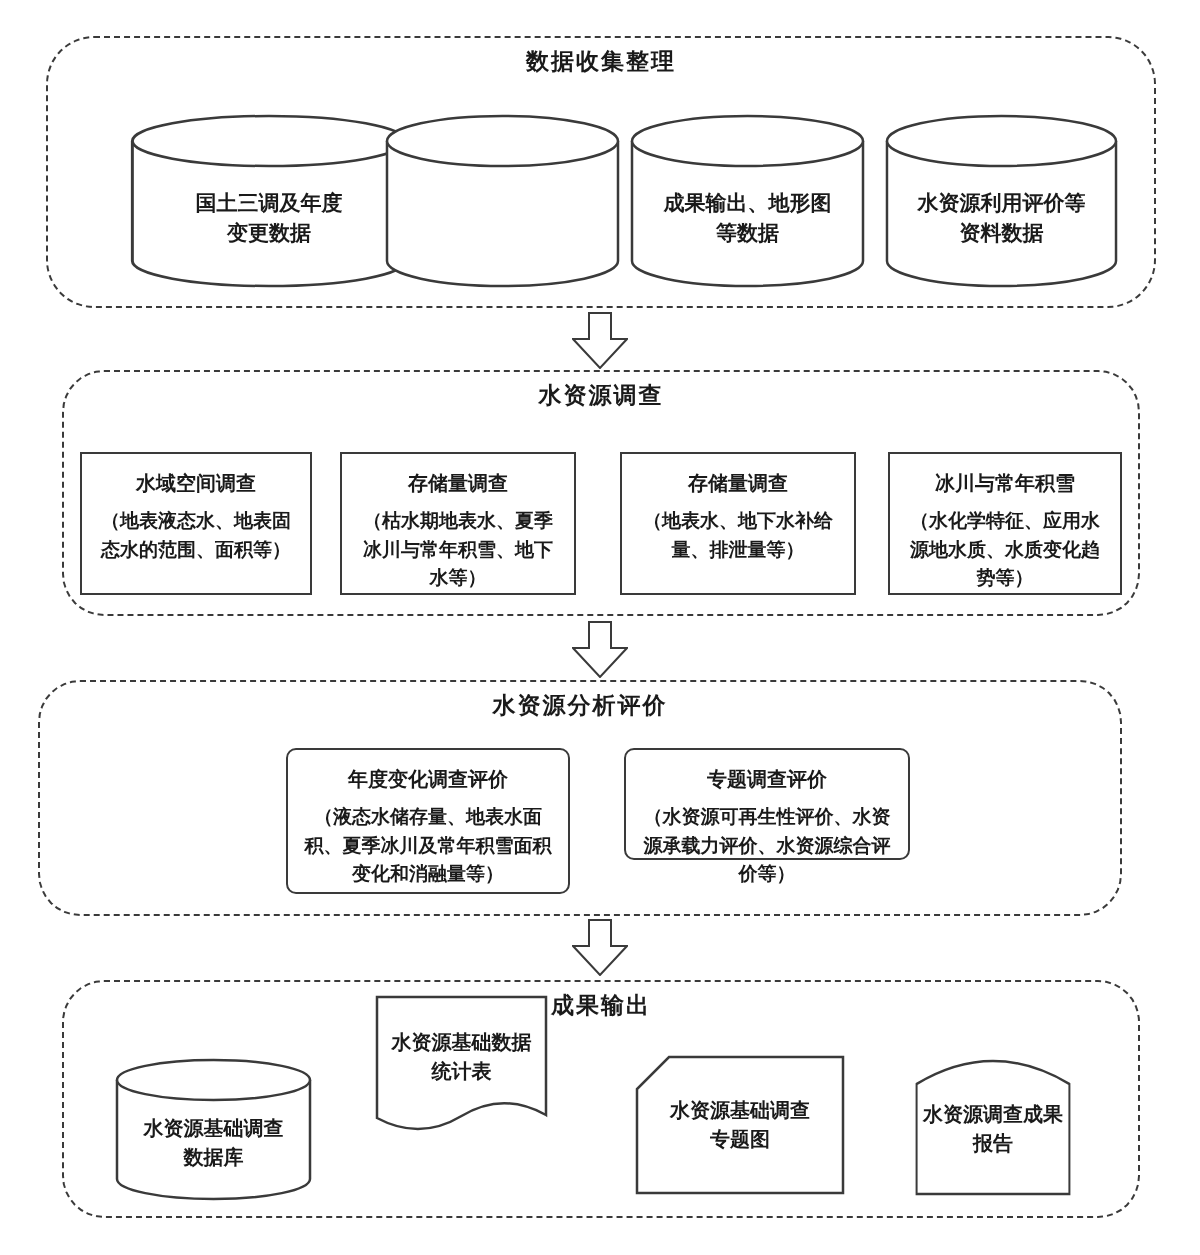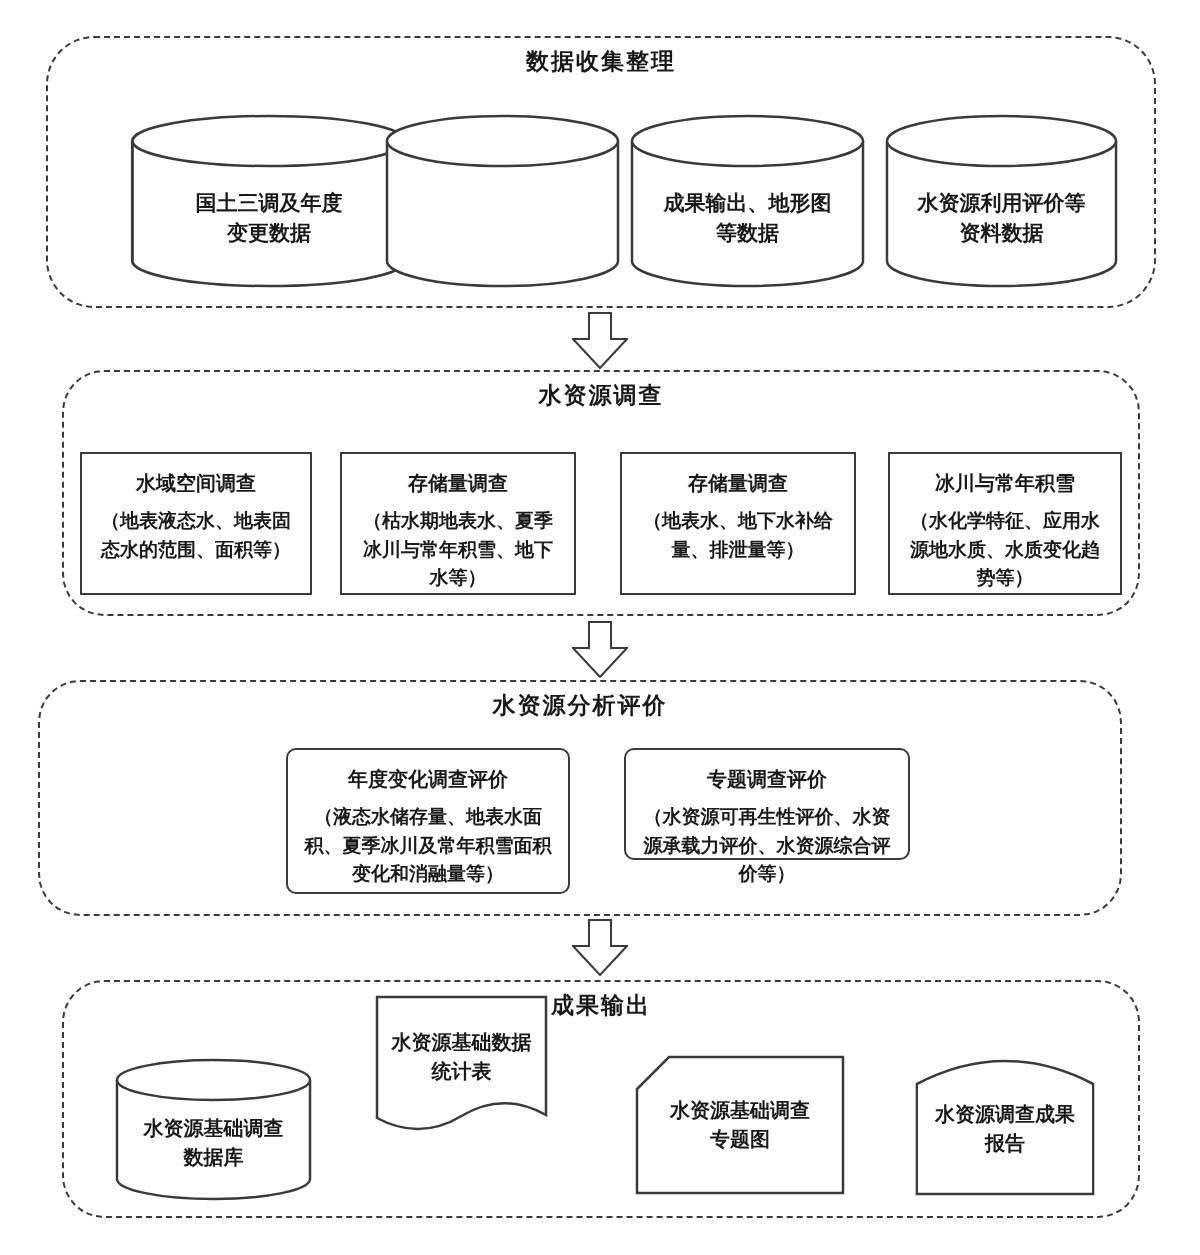--- a/index.html
+++ b/index.html
@@ -160,21 +160,21 @@
   </div>
 
   <div class="shape" style="left:635px; top:1055px; width:210px; height:140px;">
     <svg viewBox="0 0 210 140" preserveAspectRatio="none">
       <path d="M34 2 L208 2 L208 138 L2 138 L2 34 Z" fill="#fff" stroke="#3a3a3a" stroke-width="2.5"></path>
     </svg>
     <div class="lbl card-lbl">水资源基础调查
 专题图</div>
   </div>
 
-  <div class="shape" style="left:915px; top:1048px; width:180px; height:148px;">
+  <div class="shape" style="left:915px; top:1048px; width:156px; height:148px;">
     <svg viewBox="0 0 196 148" preserveAspectRatio="none">
       <path d="M2 36 Q98 -10 194 36 L194 146 L2 146 Z" fill="#fff" stroke="#3a3a3a" stroke-width="2.5"></path>
     </svg>
     <div class="lbl disp-lbl">水资源调查成果
 报告</div>
   </div>
 
 </div>
 
 </body></html>

